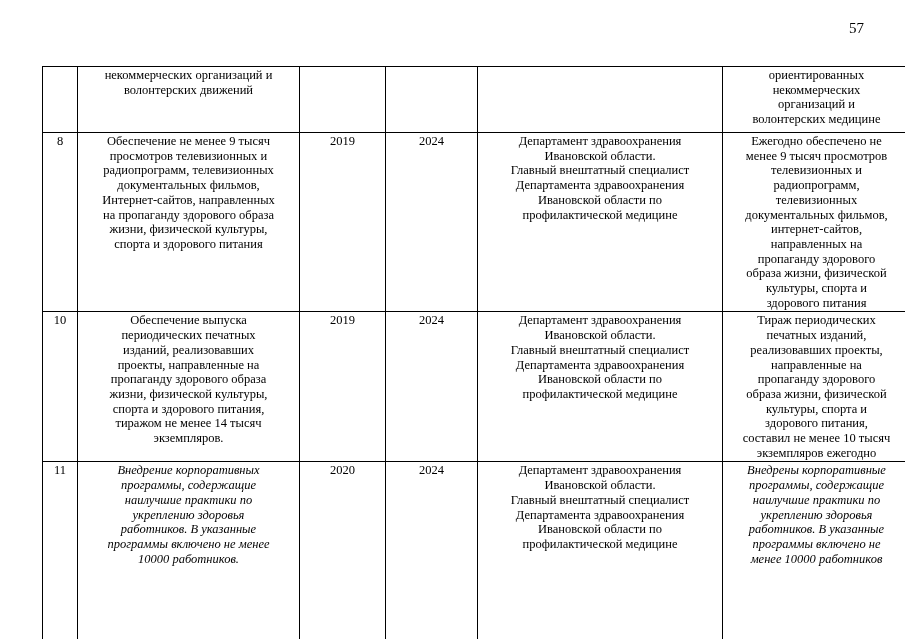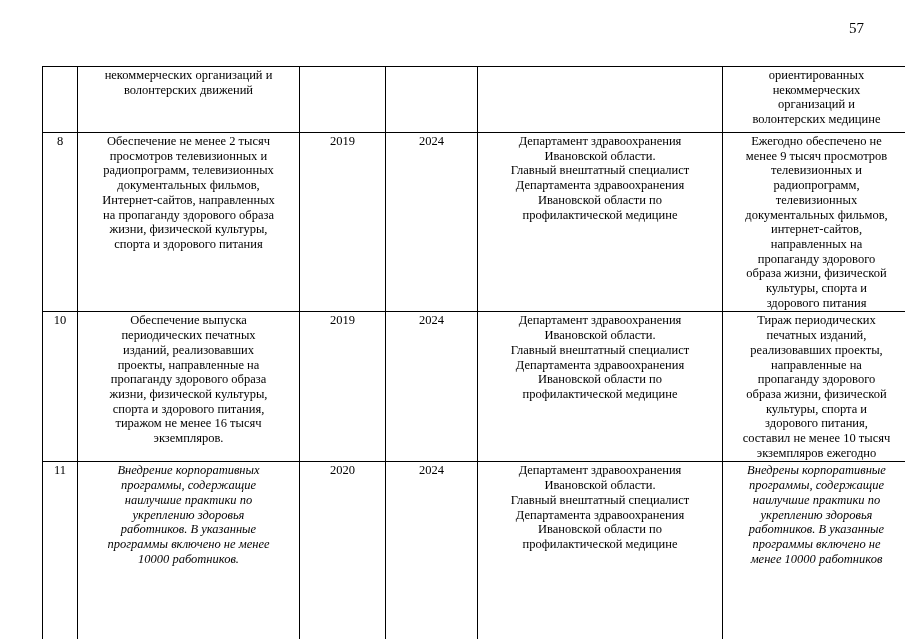--- a/index.html
+++ b/index.html
@@ -77,21 +77,21 @@
           <td></td>
           <td></td>
           <td>ориентированных
 некоммерческих
 организаций и
 волонтерских медицине</td>
         </tr>
 
         <tr class="r1">
           <td>8</td>
-          <td>Обеспечение не менее 2 тысяч
+          <td>Обеспечение не менее 9 тысяч
 просмотров телевизионных и
 радиопрограмм, телевизионных
 документальных фильмов,
 Интернет-сайтов, направленных
 на пропаганду здорового образа
 жизни, физической культуры,
 спорта и здорового питания</td>
           <td>2019</td>
           <td>2024</td>
           <td>Департамент здравоохранения
@@ -116,21 +116,21 @@
 
         <tr class="r2">
           <td>10</td>
           <td>Обеспечение выпуска
 периодических печатных
 изданий, реализовавших
 проекты, направленные на
 пропаганду здорового образа
 жизни, физической культуры,
 спорта и здорового питания,
-тиражом не менее 16 тысяч
+тиражом не менее 14 тысяч
 экземпляров.</td>
           <td>2019</td>
           <td>2024</td>
           <td>Департамент здравоохранения
 Ивановской области.
 Главный внештатный специалист
 Департамента здравоохранения
 Ивановской области по
 профилактической медицине</td>
           <td>Тираж периодических

